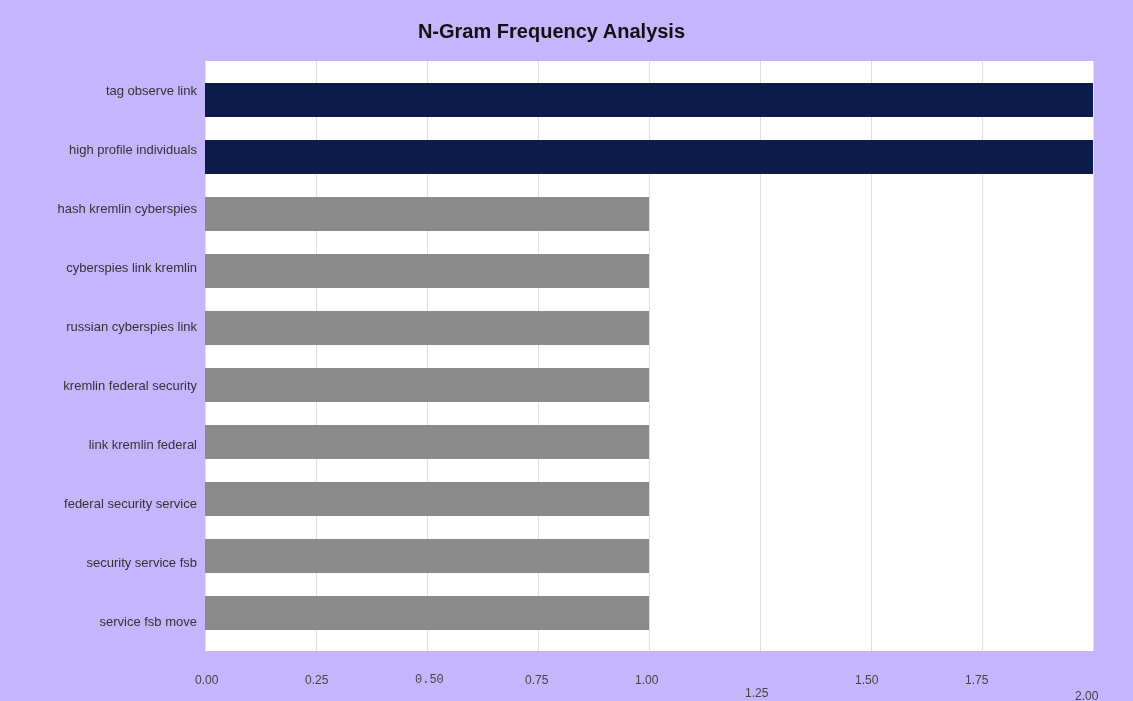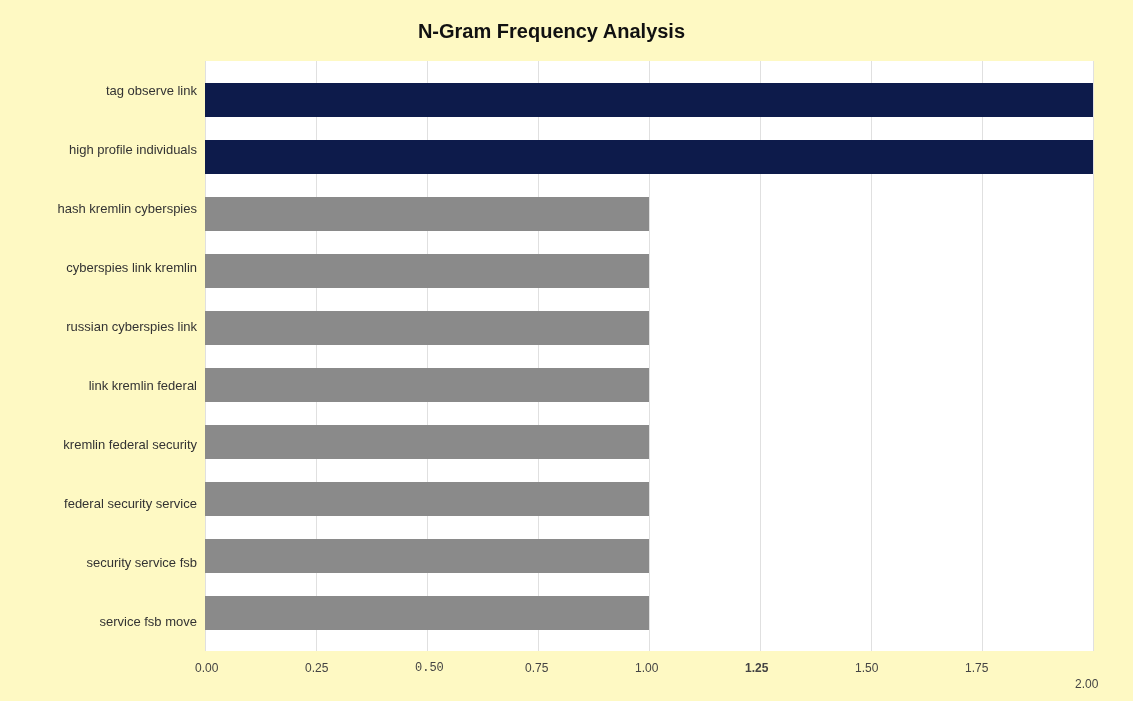--- a/index.html
+++ b/index.html
@@ -6,21 +6,21 @@
     body {
       font-family: Arial, sans-serif;
       background: #f5f5f5;
       display: flex;
       justify-content: center;
       align-items: center;
       width: 1133px;
       min-height: 701px;
     }
     .chart-container {
-      background: #fef9c3;
+      background: #c4b5fd;
       width: 1133px;
       height: 701px;
       padding: 20px 40px 60px 10px;
       position: relative;
     }
     .chart-title {
       text-align: center;
       font-size: 20px;
       font-weight: bold;
       color: #111;
@@ -92,21 +92,21 @@
     .bar-dark {
       background: #0d1b4b;
     }
     .bar-gray {
       background: #8a8a8a;
     }
     .x-axis {
       display: flex;
       flex-direction: row;
       margin-left: 195px;
-      margin-top: 6px;
+      margin-top: 18px;
       position: relative;
     }
     .x-tick {
       font-size: 12px;
       color: #444;
       text-align: center;
       position: absolute;
     }
   </style>
 </head>
@@ -115,22 +115,22 @@
 <div class="chart-container">
   <div class="chart-title">N-Gram Frequency Analysis</div>
 
   <div class="chart-area">
     <div class="y-labels" id="y-labels-container">
         <div class="y-label">tag observe link</div>
         <div class="y-label">high profile individuals</div>
         <div class="y-label">hash kremlin cyberspies</div>
         <div class="y-label">cyberspies link kremlin</div>
         <div class="y-label">russian cyberspies link</div>
+        <div class="y-label">kremlin federal security</div>
         <div class="y-label">link kremlin federal</div>
-        <div class="y-label">kremlin federal security</div>
         <div class="y-label">federal security service</div>
         <div class="y-label">security service fsb</div>
         <div class="y-label">service fsb move</div>
       </div>
     <div class="bars-and-grid">
       <div class="grid-lines" id="grid-lines-container">
           <div class="grid-line" style="left: 0%;"></div>
           <div class="grid-line" style="left: 12.5%;"></div>
           <div class="grid-line" style="left: 25%;"></div>
           <div class="grid-line" style="left: 37.5%;"></div>
@@ -174,19 +174,19 @@
         </div>
     </div>
   </div>
 
   <div class="x-axis" id="x-axis-container" style="height:24px; position:relative; margin-left:203px;">
       <span class="x-tick" style="left: calc(0% - 18px); top: 4px;">0.00</span>
       <span class="x-tick" style="left: calc(12.5% - 18px); top: 4px;">0.25</span>
       <span class="x-tick" style="left: calc(25% - 18px); top: 4px; font-family: Liberation Mono, monospace;">0.50</span>
       <span class="x-tick" style="left: calc(37.5% - 18px); top: 4px;">0.75</span>
       <span class="x-tick" style="left: calc(50% - 18px); top: 4px;">1.00</span>
-      <span class="x-tick" style="left: calc(62.5% - 18px); top: 4px; font-weight: bold;">1.25</span>
+      <span class="x-tick" style="left: calc(62.5% - 18px); top: 17px;">1.25</span>
       <span class="x-tick" style="left: calc(75% - 18px); top: 4px;">1.50</span>
       <span class="x-tick" style="left: calc(87.5% - 18px); top: 4px;">1.75</span>
       <span class="x-tick" style="left: calc(100% - 18px); top: 20px;">2.00</span>
     </div>
 
 </div>
 
 </body></html>

